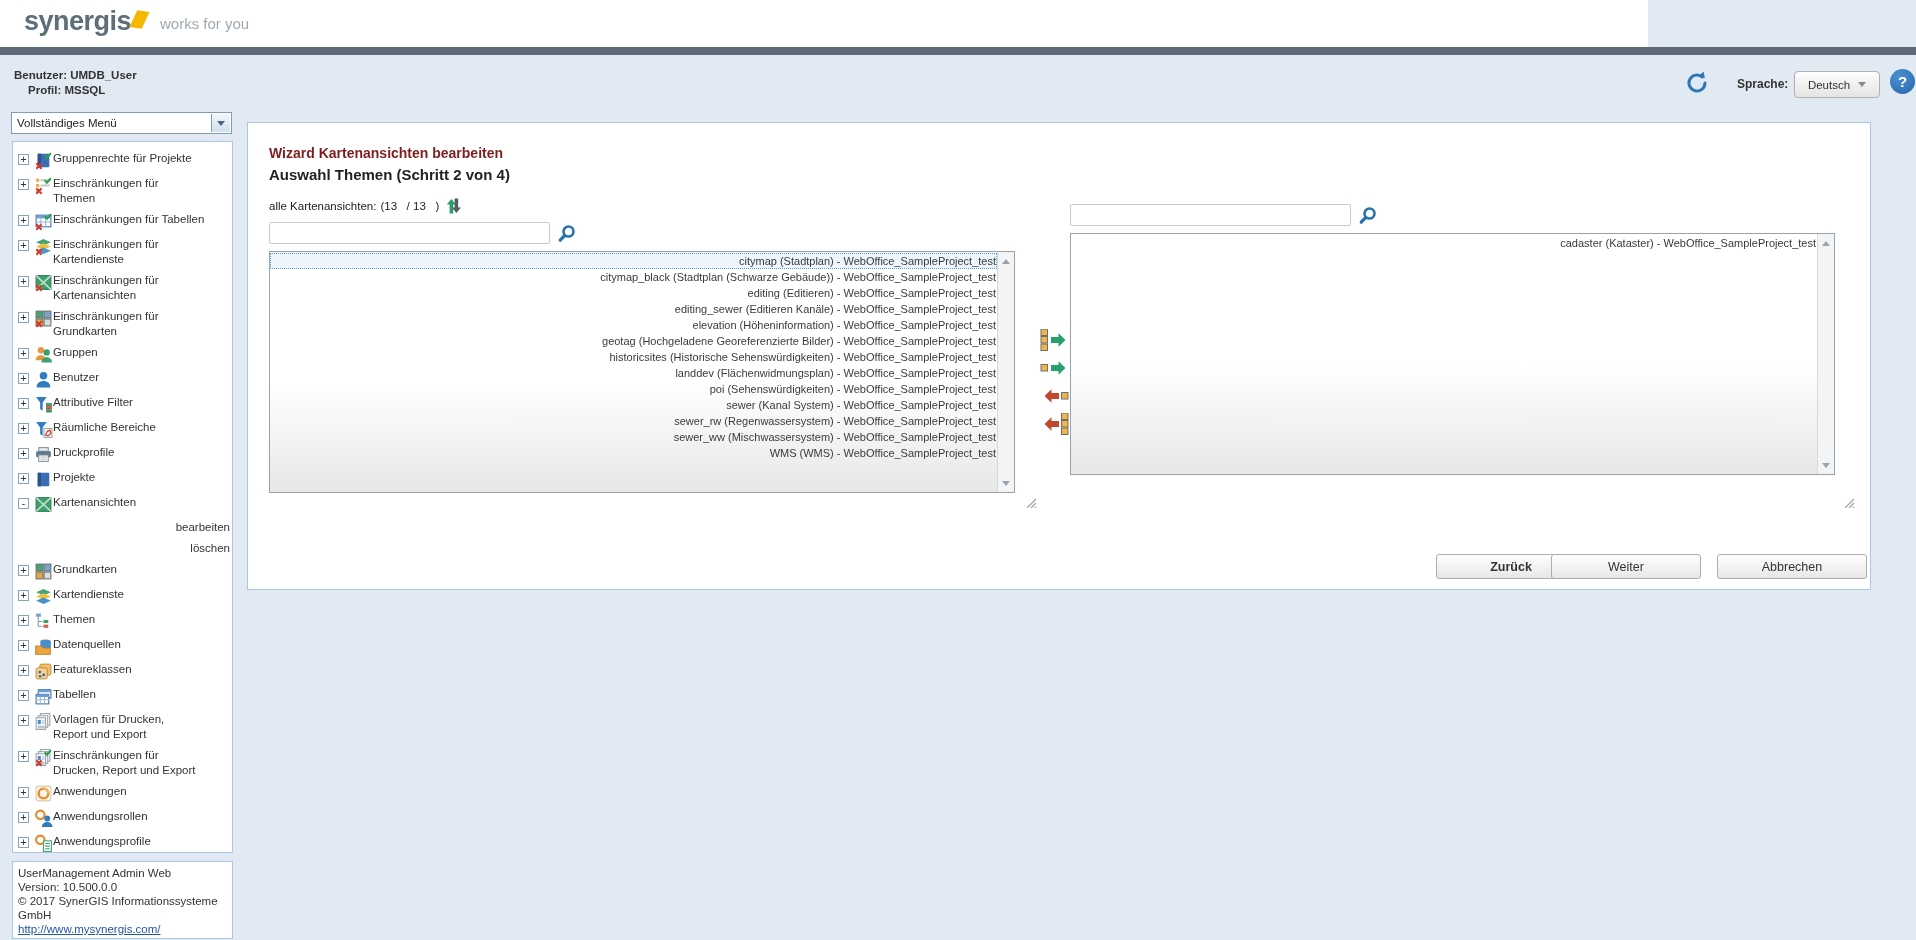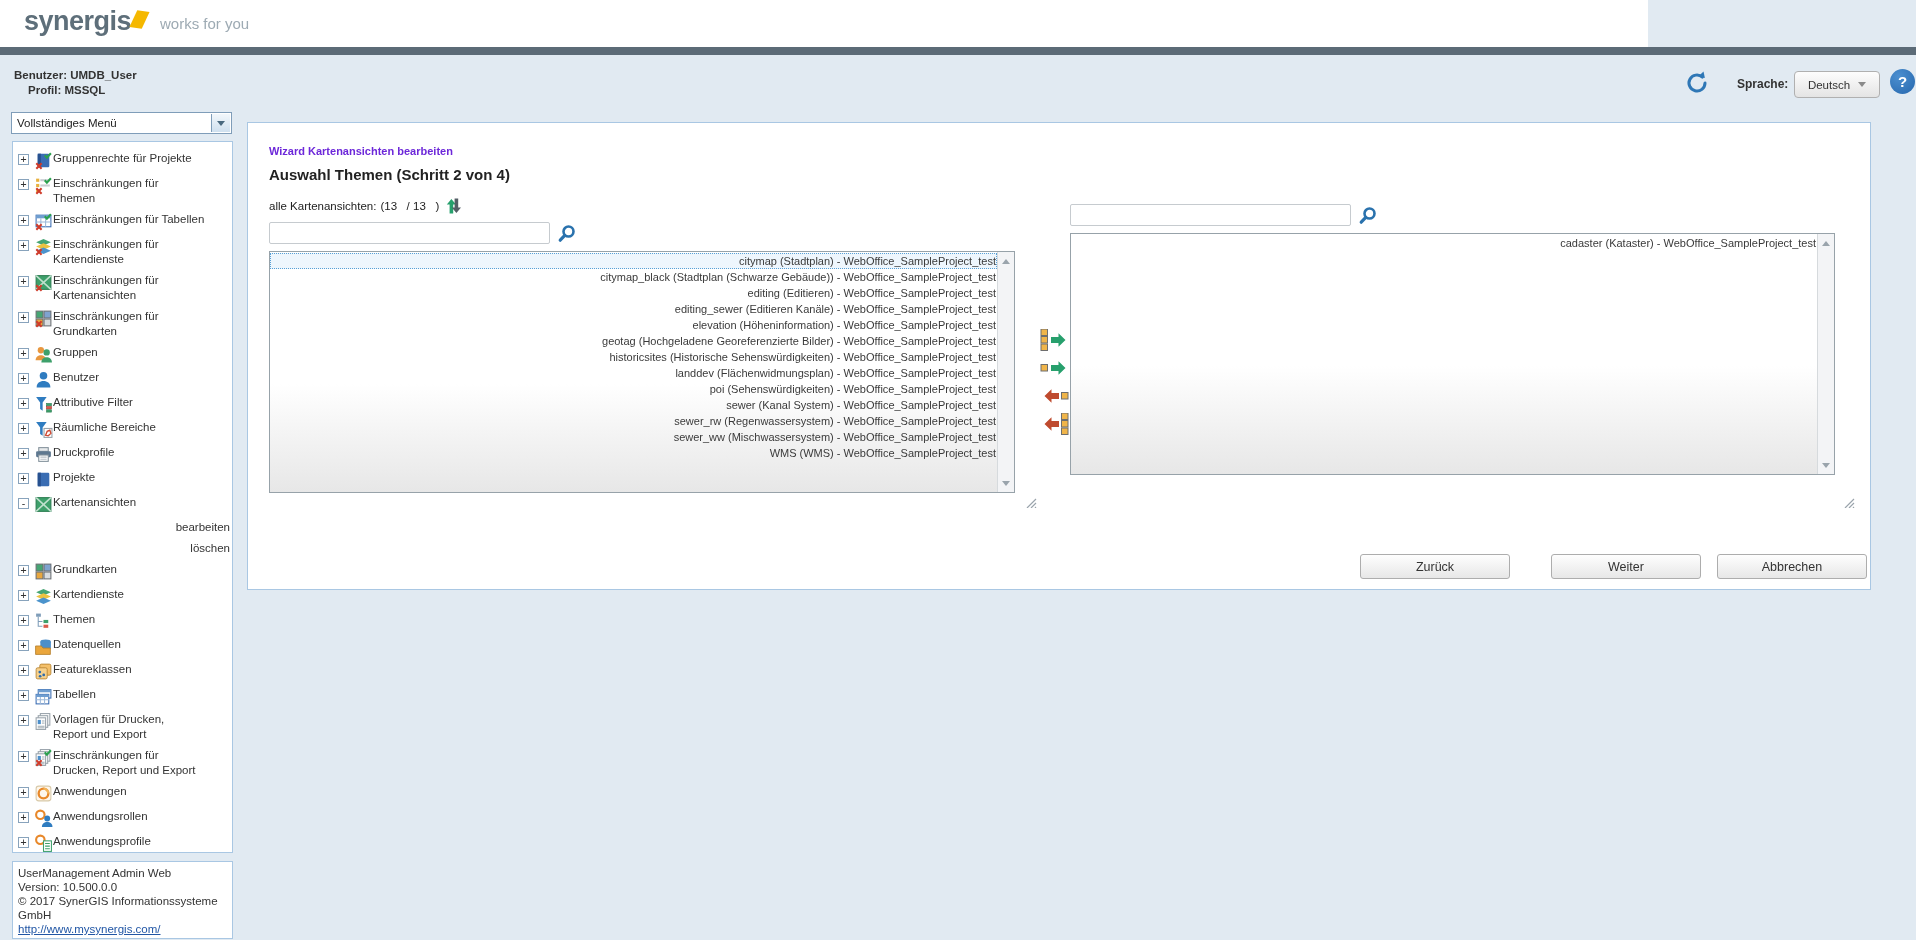--- a/index.html
+++ b/index.html
@@ -33,21 +33,21 @@
   .trow{display:flex;align-items:flex-start;padding:3px 0 3px 5px;cursor:pointer;}
   .trow .exp{width:11px;height:11px;min-width:11px;border:1px solid #88a3bc;background:#fff;color:#333;font-size:10px;line-height:9px;text-align:center;margin-top:3px;box-sizing:border-box;font-family:"DejaVu Sans Mono",monospace;}
   .ti{width:19px;height:19px;min-width:19px;margin-left:5px;}
   .trow .lbl{font-size:11.5px;line-height:15px;color:#333;white-space:pre-line;width:170px;}
   .trow.child{padding-left:47px;}
   .trow.child .lbl,.trow.plain .lbl{margin-left:0;text-align:right;}
   .side-footer{position:absolute;left:12px;top:861px;width:221px;height:78px;background:#fff;border:1px solid #a9c7e3;box-sizing:border-box;padding:4px 5px;font-size:11.5px;line-height:14px;color:#333;}
   .side-footer a{color:#2156a5;text-decoration:underline;cursor:pointer;}
   
   .main-panel{position:absolute;left:247px;top:122px;width:1624px;height:468px;background:#fff;border:1px solid #a9c7e3;box-sizing:border-box;}
-  .w-title{position:absolute;left:21px;top:22px;font-size:11px;font-weight:bold;color:#6d28d9;}
+  .w-title{position:absolute;left:21px;top:22px;font-size:14px;font-weight:bold;color:#7f1d1d;}
   .w-subtitle{position:absolute;left:21px;top:43px;font-size:15px;font-weight:bold;color:#222;}
   .col{position:absolute;top:74px;}
   .col-left{left:21px;width:746px;}
   .col-right{left:822px;width:765px;}
   .lheader{font-size:11.5px;color:#222;display:flex;align-items:center;height:18px;}
   .cnt{white-space:pre;margin-left:4px;}
   .sorticon{margin-left:6px;}
   .searchrow{margin-top:7px;display:flex;align-items:center;}
   .searchrow input{width:271px;height:20px;border:1px solid #c6cbcf;border-radius:2px;background:#fff;outline:none;font-size:11.5px;padding:0 4px;}
   .mag{margin-left:7px;}
@@ -60,21 +60,21 @@
   .sbtn.up{top:1px;} .sbtn.down{bottom:1px;}
   .tri-up{width:0;height:0;border-left:4px solid transparent;border-right:4px solid transparent;border-bottom:5px solid #9aa4ac;}
   .tri-down{width:0;height:0;border-left:4px solid transparent;border-right:4px solid transparent;border-top:5px solid #9aa4ac;}
   .grip{position:absolute;width:11px;height:10px;cursor:nwse-resize;}
   .grip-left{left:778px;top:375px;}
   .grip-right{left:1596px;top:375px;}
   .transfer{position:absolute;left:792px;top:206px;width:30px;display:flex;flex-direction:column;gap:6px;}
   .tbtn{width:30px;height:22px;cursor:pointer;}
   .wbtn{position:absolute;top:431px;width:150px;height:25px;border:1px solid #adadad;border-radius:3px;
     background:linear-gradient(#fefefe,#e7e7e7);font-size:12.5px;color:#333;display:flex;align-items:center;justify-content:center;cursor:pointer;box-sizing:border-box;}
-  .btn-back{left:1112px;} .btn-next{left:1303px;} .btn-cancel{left:1469px;}
+  .btn-back{left:1188px;font-weight:bold;} .btn-next{left:1303px;} .btn-cancel{left:1469px;}
 </style>
 </head>
 <body>
 
 <div class="topbar">
   <div class="logo"><span>synergis</span><span class="logo-diamond"></span></div>
   <div class="tagline">works for you</div>
 </div>
 <div class="darkbar"></div>
 

